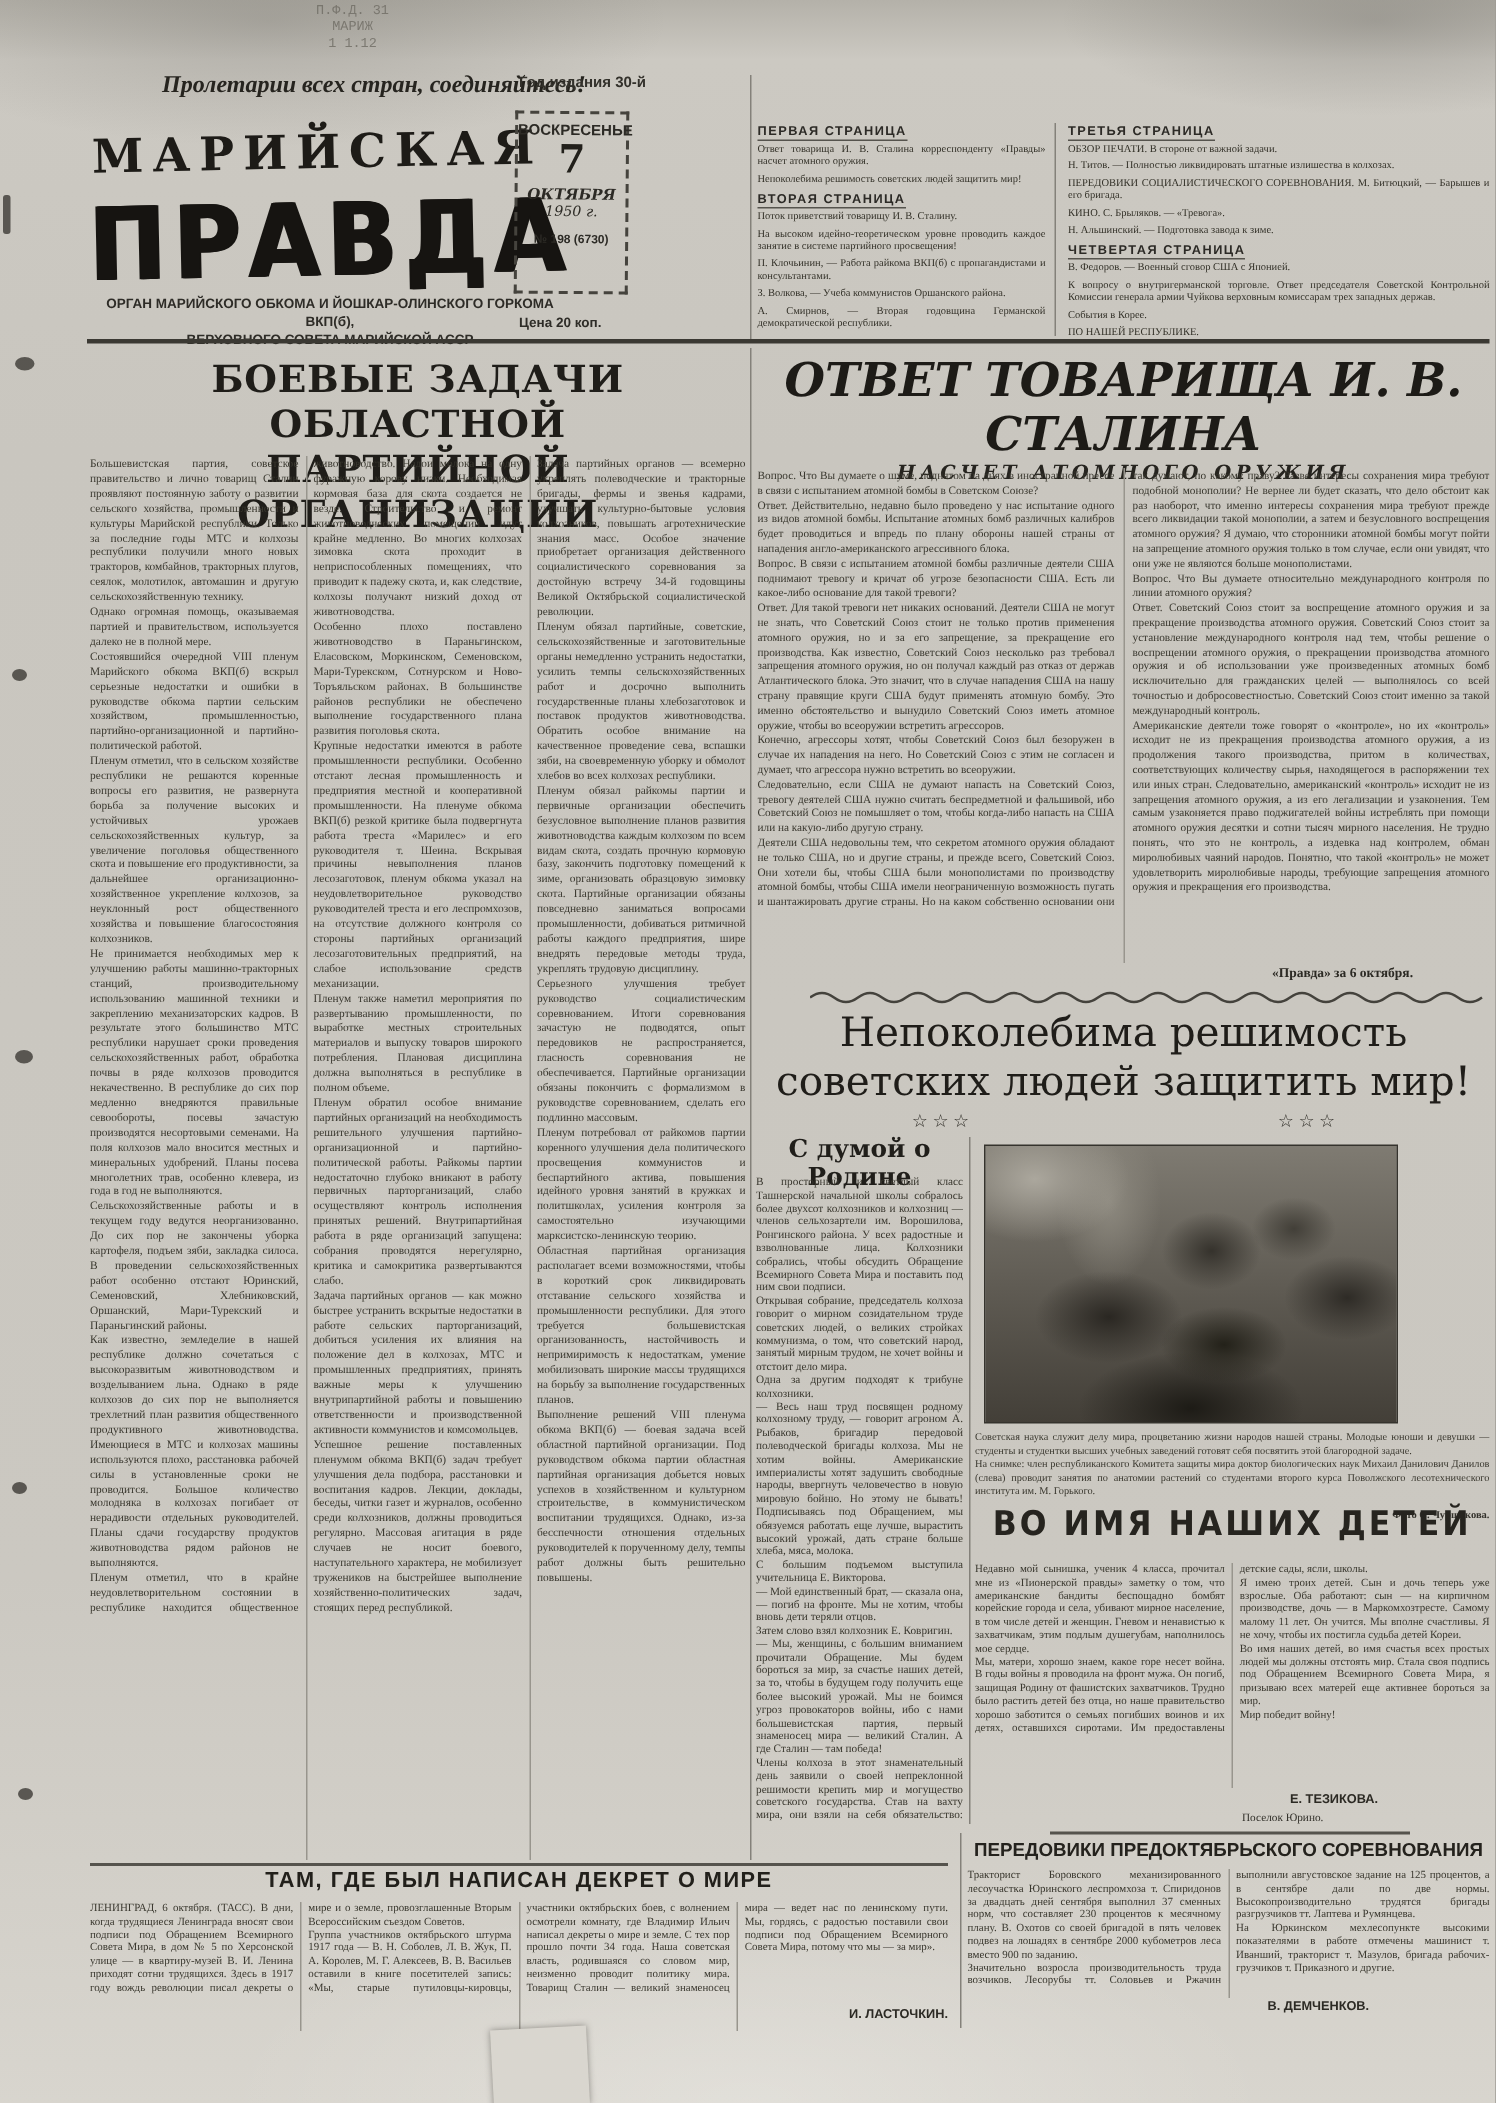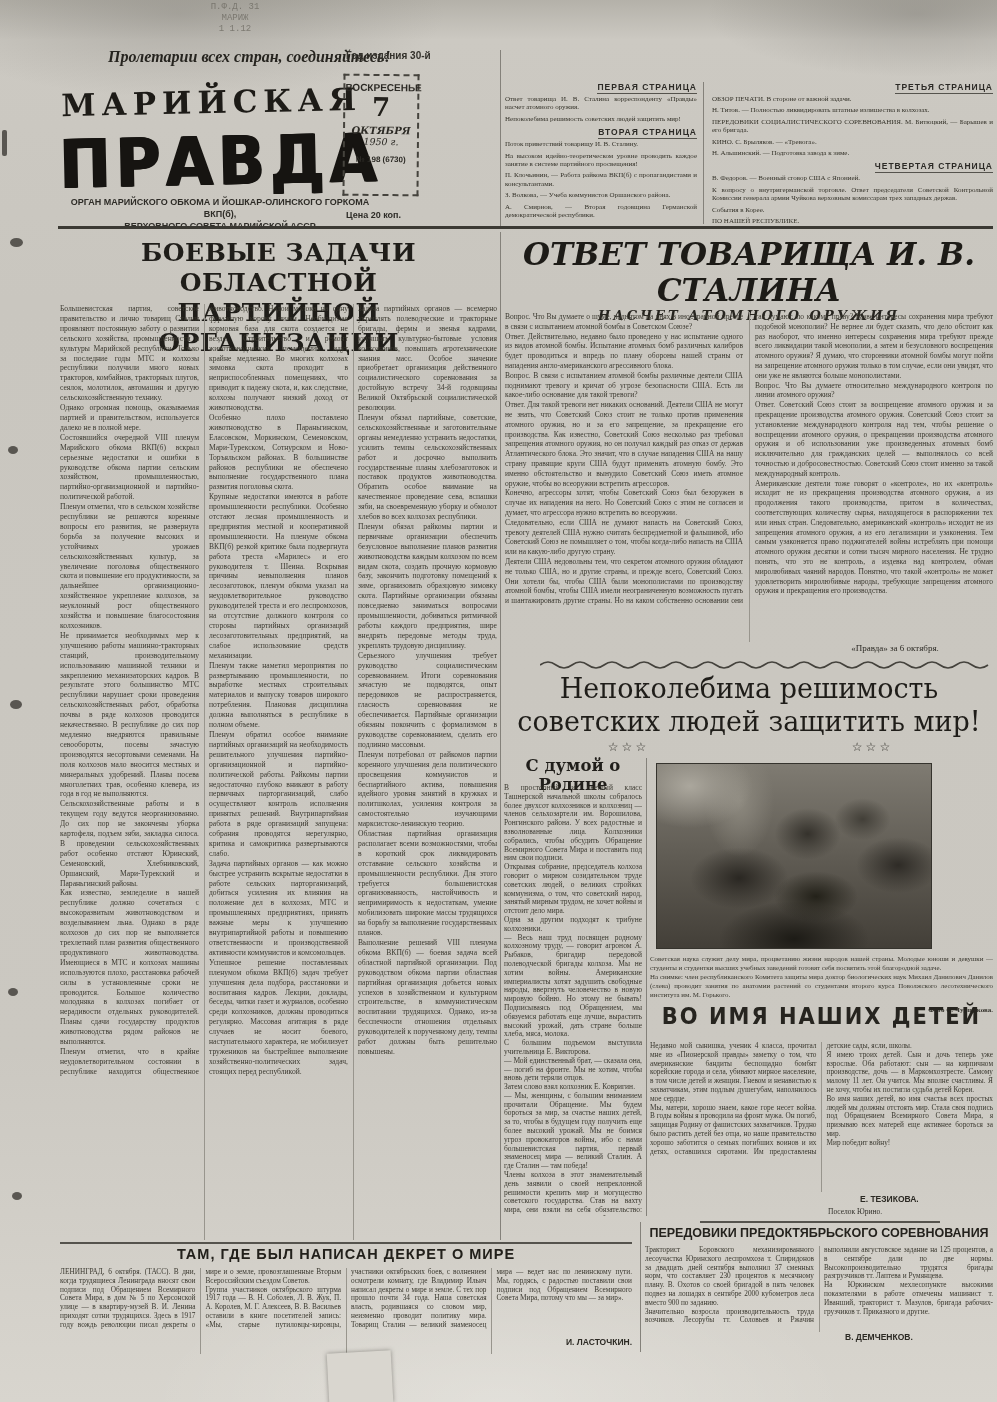--- a/index.html
+++ b/index.html
@@ -9,21 +9,21 @@
       radial-gradient(380px 120px at 18% 1%, rgba(90,88,82,.25), transparent 70%),
       radial-gradient(300px 90px at 92% 1%, rgba(90,88,82,.30), transparent 70%),
       radial-gradient(500px 200px at 50% 100%, rgba(255,255,252,.25), transparent 70%),
       linear-gradient(180deg,#b4b1a9 0,#ccc9c2 40px,#c9c6bf 300px,#cbc8c1 75%,#d8d5ce 100%);}
   .abs{position:absolute;}
   .jtext{text-align:justify;white-space:pre-line;overflow:hidden;color:#3a382f;}
   .vrule{position:absolute;width:1px;background:#84817a;}
   .hrule{position:absolute;height:1px;background:#55534d;}
   .colwrap{column-gap:10px;column-rule:1px solid #98958d;}
   .toc-head{font-family:"Liberation Sans",sans-serif;font-weight:bold;font-size:8.5px;
-    letter-spacing:1px;text-align:right;margin:4px 0 3px;color:#2c2a26;}
+    letter-spacing:1px;text-align:left;margin:4px 0 3px;color:#2c2a26;}
   .toc-head span{border-bottom:1px solid #55534d;padding-bottom:1px;}
   .toc-item{font-size:7px;line-height:8.4px;text-align:justify;margin-bottom:3px;color:#343229;}
   .sig{font-family:"Liberation Sans",sans-serif;font-weight:bold;font-size:8.5px;color:#2c2a24;}
   .speck{position:absolute;background:#3c3a34;border-radius:50%;opacity:.8;}
 </style>
 </head>
 <body>
 
 <div id="paper">
 
@@ -116,21 +116,21 @@
   <div class="abs jtext colwrap" style="left:505px;top:312px;width:488px;height:330px;column-count:2;column-gap:12px;font-size:7.5px;line-height:9.8px;">Вопрос. Что Вы думаете о шуме, поднятом на днях в иностранной прессе в связи с испытанием атомной бомбы в Советском Союзе?
 Ответ. Действительно, недавно было проведено у нас испытание одного из видов атомной бомбы. Испытание атомных бомб различных калибров будет проводиться и впредь по плану обороны нашей страны от нападения англо-американского агрессивного блока.
 Вопрос. В связи с испытанием атомной бомбы различные деятели США поднимают тревогу и кричат об угрозе безопасности США. Есть ли какое-либо основание для такой тревоги?
 Ответ. Для такой тревоги нет никаких оснований. Деятели США не могут не знать, что Советский Союз стоит не только против применения атомного оружия, но и за его запрещение, за прекращение его производства. Как известно, Советский Союз несколько раз требовал запрещения атомного оружия, но он получал каждый раз отказ от держав Атлантического блока. Это значит, что в случае нападения США на нашу страну правящие круги США будут применять атомную бомбу. Это именно обстоятельство и вынудило Советский Союз иметь атомное оружие, чтобы во всеоружии встретить агрессоров.
 Конечно, агрессоры хотят, чтобы Советский Союз был безоружен в случае их нападения на него. Но Советский Союз с этим не согласен и думает, что агрессора нужно встретить во всеоружии.
 Следовательно, если США не думают напасть на Советский Союз, тревогу деятелей США нужно считать беспредметной и фальшивой, ибо Советский Союз не помышляет о том, чтобы когда-либо напасть на США или на какую-либо другую страну.
 Деятели США недовольны тем, что секретом атомного оружия обладают не только США, но и другие страны, и прежде всего, Советский Союз. Они хотели бы, чтобы США были монополистами по производству атомной бомбы, чтобы США имели неограниченную возможность пугать и шантажировать другие страны. Но на каком собственно основании они так думают, по какому праву? Разве интересы сохранения мира требуют подобной монополии? Не вернее ли будет сказать, что дело обстоит как раз наоборот, что именно интересы сохранения мира требуют прежде всего ликвидации такой монополии, а затем и безусловного воспрещения атомного оружия? Я думаю, что сторонники атомной бомбы могут пойти на запрещение атомного оружия только в том случае, если они увидят, что они уже не являются больше монополистами.
 Вопрос. Что Вы думаете относительно международного контроля по линии атомного оружия?
 Ответ. Советский Союз стоит за воспрещение атомного оружия и за прекращение производства атомного оружия. Советский Союз стоит за установление международного контроля над тем, чтобы решение о воспрещении атомного оружия, о прекращении производства атомного оружия и об использовании уже произведенных атомных бомб исключительно для гражданских целей — выполнялось со всей точностью и добросовестностью. Советский Союз стоит именно за такой международный контроль.
 Американские деятели тоже говорят о «контроле», но их «контроль» исходит не из прекращения производства атомного оружия, а из продолжения такого производства, притом в количествах, соответствующих количеству сырья, находящегося в распоряжении тех или иных стран. Следовательно, американский «контроль» исходит не из запрещения атомного оружия, а из его легализации и узаконения. Тем самым узаконяется право поджигателей войны истреблять при помощи атомного оружия десятки и сотни тысяч мирного населения. Не трудно понять, что это не контроль, а издевка над контролем, обман миролюбивых чаяний народов. Понятно, что такой «контроль» не может удовлетворить миролюбивые народы, требующие запрещения атомного оружия и прекращения его производства.</div>
-  <div class="abs" style="left:800px;top:643px;width:190px;text-align:center;font-size:9px;font-weight:normal;color:#2c2a24;">«Правда» за 6 октября.</div>
+  <div class="abs" style="left:800px;top:643px;width:190px;text-align:center;font-size:9px;font-weight:bold;color:#2c2a24;">«Правда» за 6 октября.</div>
 
   <svg class="abs" style="left:540px;top:660px;" width="450" height="10">
     <path d="M0 5 q8 -6 16 0 t16 0 t16 0 t16 0 t16 0 t16 0 t16 0 t16 0 t16 0 t16 0 t16 0 t16 0 t16 0 t16 0 t16 0 t16 0 t16 0 t16 0 t16 0 t16 0 t16 0 t16 0 t16 0 t16 0 t16 0 t16 0 t16 0 t16 0" stroke="#44423c" stroke-width="1.6" fill="none"></path>
   </svg>
 
   <div class="abs" style="left:505px;top:672px;width:488px;text-align:center;font-family:'DejaVu Serif',serif;font-weight:normal;font-size:27px;line-height:33px;color:#1f1d19;">
     <div>Непоколебима решимость</div>
     <div>советских людей защитить мир!</div>
   </div>
   <div class="abs" style="left:505px;top:740px;width:488px;display:flex;justify-content:space-around;font-size:12px;color:#33312b;">

